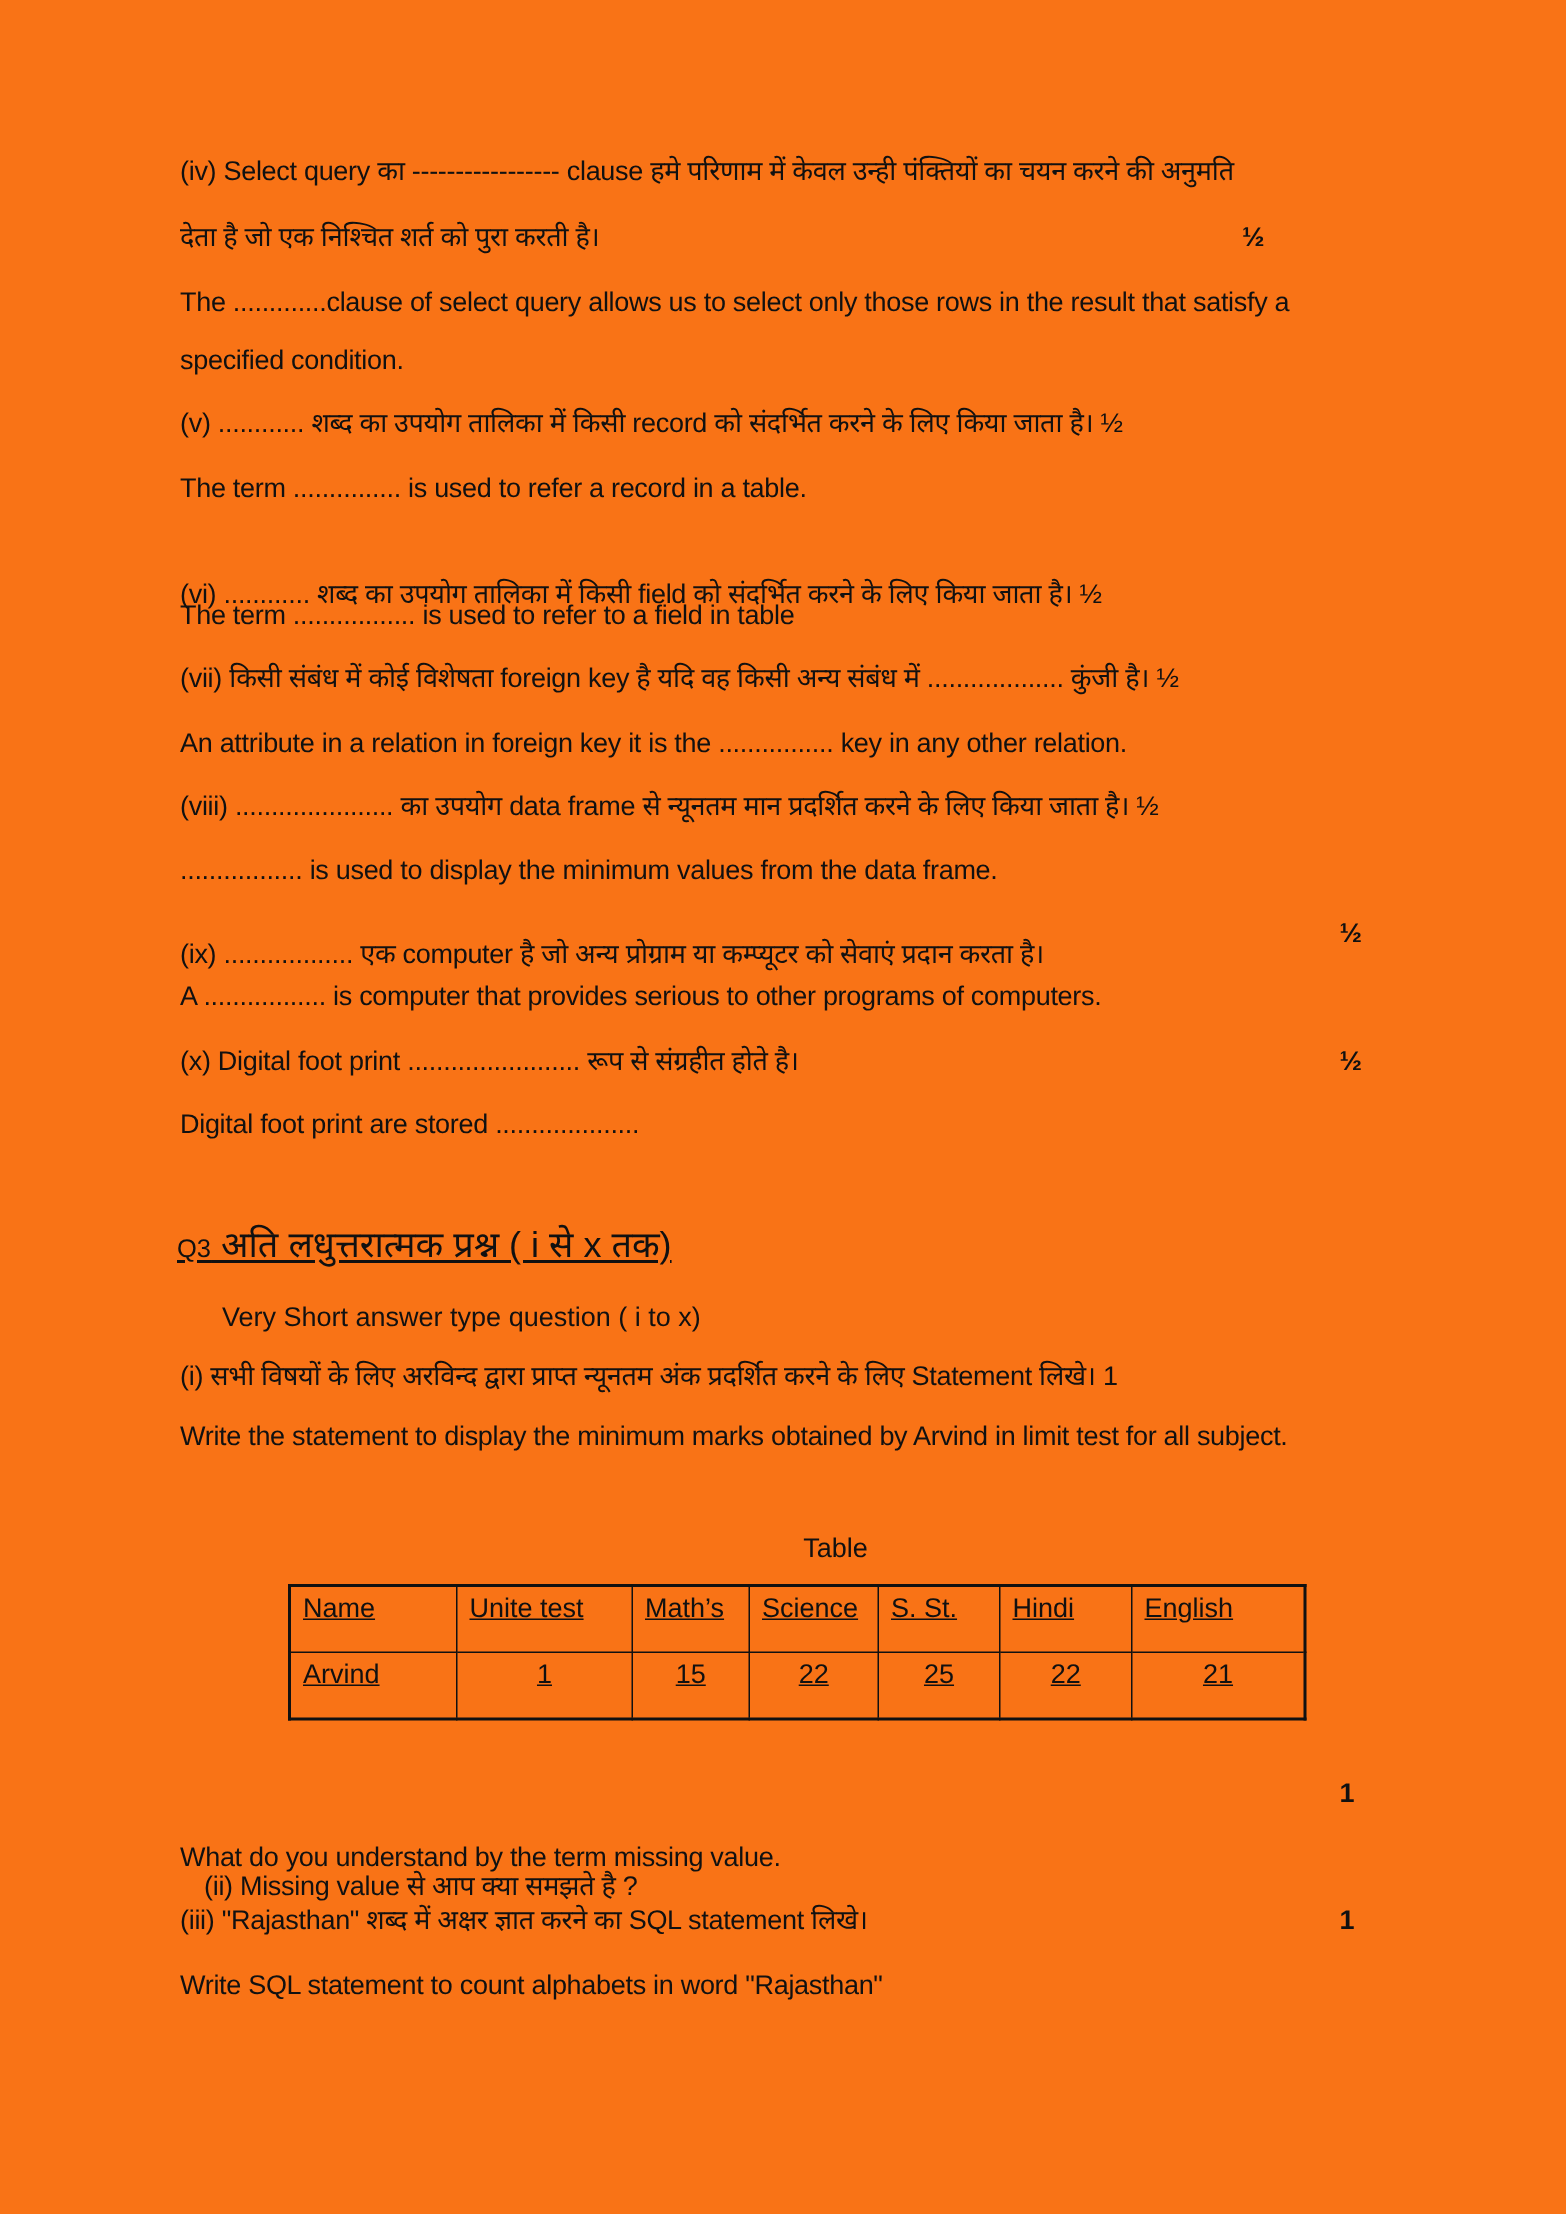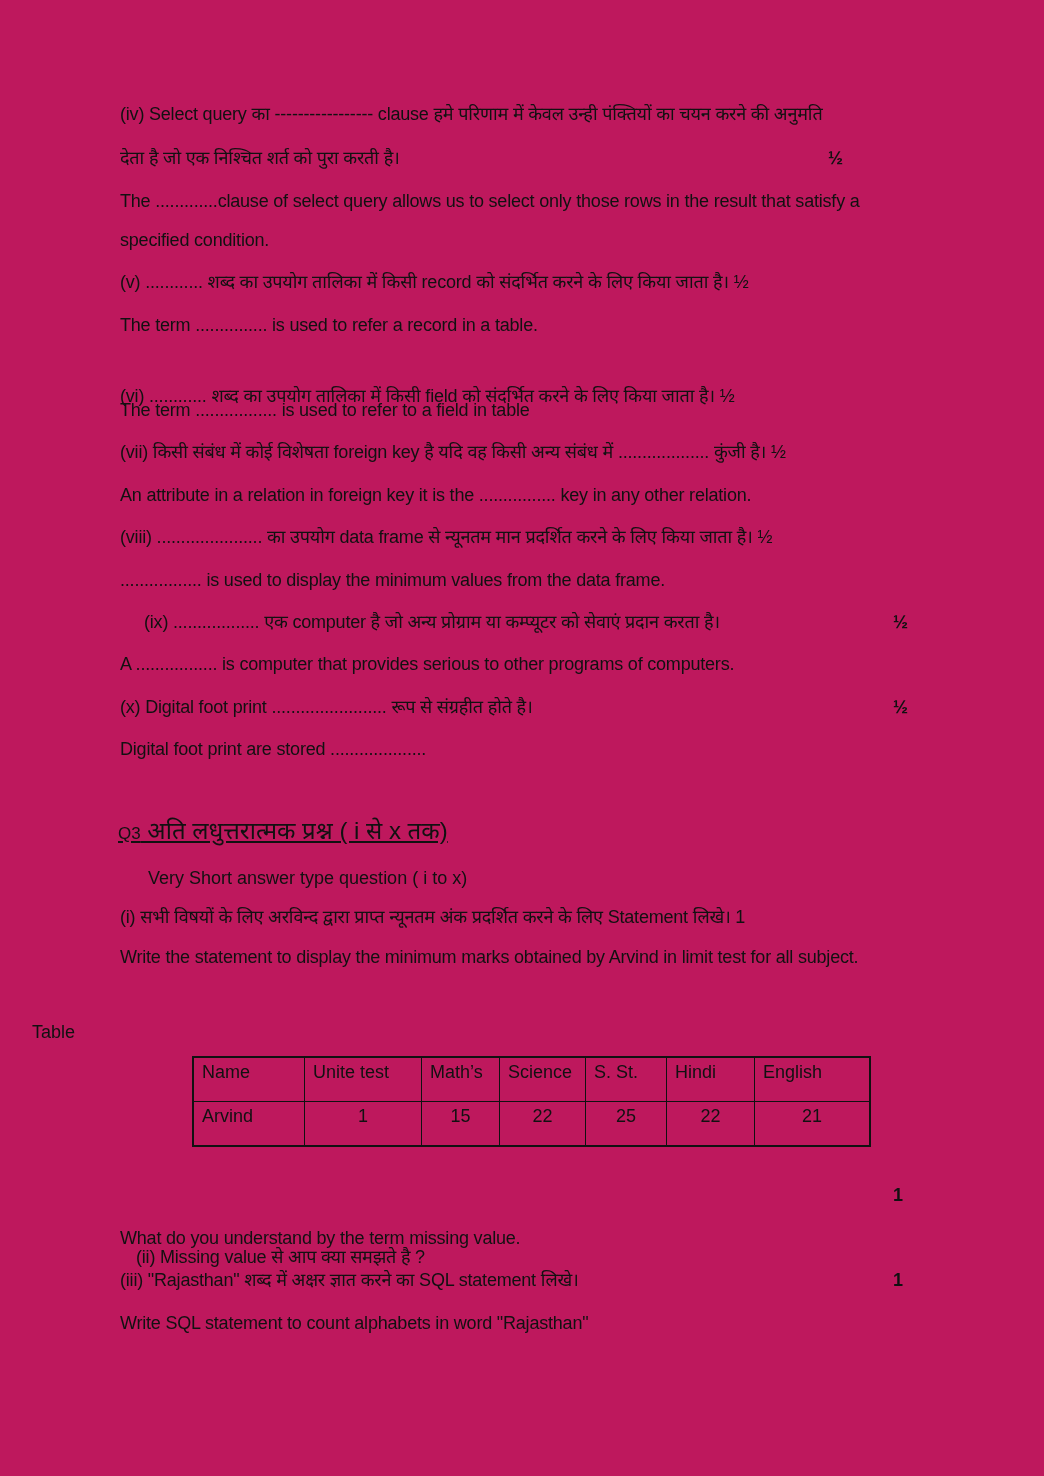--- a/index.html
+++ b/index.html
@@ -13,21 +13,21 @@
       position: relative;
       overflow: hidden;
       font-family: "Liberation Sans", "DejaVu Sans", sans-serif;
       color: #111111;
     }
     .page {
       position: absolute;
       left: 0; top: 0;
       width: 1044px;
       height: 1476px;
-      background: #be185d;
+      background: #f97316;
     }
     .line {
       position: absolute;
       left: 120px;
       font-size: 18px;
       line-height: 24px;
       white-space: nowrap;
       letter-spacing: -0.2px;
     }
     .mark {
@@ -53,40 +53,41 @@
       top: 866px;
       font-size: 18px;
       line-height: 24px;
       white-space: nowrap;
     }
     .table-caption {
       position: absolute;
       left: 0;
       width: 1044px;
       top: 1020px;
-      padding-left: 32px;
+      padding-left: 70px;
       box-sizing: border-box;
-      text-align: left;
+      text-align: center;
       font-size: 18px;
       line-height: 24px;
     }
     table.marks {
       position: absolute;
       left: 192px;
       top: 1056px;
       border-collapse: collapse;
       font-size: 18px;
       border: 2px solid #111;
     }
     table.marks td {
       border: 1.5px solid #111;
       padding: 0 8px;
       height: 39px;
       vertical-align: middle;
       white-space: nowrap;
+      text-decoration: underline;
     }
     table.marks tr.header td { vertical-align: top; padding-top: 4px; }
     table.marks tr.body td { vertical-align: top; padding-top: 4px; }
     table.marks td.num { text-align: center; }
   </style>
 </head>
 <body>
 
 <div class="page">
 
@@ -101,21 +102,21 @@
 
   <div class="line" style="top:340px;margin-top:44px;">(vi) ............ शब्द का उपयोग तालिका में किसी field को संदर्भित करने के लिए किया जाता है। ½</div>
   <div class="line" style="top:398px;">The term ................. is used to refer to a field in table</div>
 
   <div class="line" style="top:440px;">(vii) किसी संबंध में कोई विशेषता foreign key है यदि वह किसी अन्य संबंध में ................... कुंजी है।  ½</div>
   <div class="line" style="top:483px;">An attribute in a relation in foreign key it is the ................ key in any other relation.</div>
 
   <div class="line" style="top:525px;">(viii) ...................... का उपयोग data frame से न्यूनतम मान प्रदर्शित करने के लिए किया जाता है। ½</div>
   <div class="line" style="top:568px;">................. is used to display the minimum values from the data frame.</div>
 
-  <div class="line" style="top:610px;margin-left:24px;">(ix) .................. एक computer है जो अन्य प्रोग्राम या कम्प्यूटर को सेवाएं प्रदान करता है।</div>
+  <div class="line" style="top:624px;">(ix) .................. एक computer है जो अन्य प्रोग्राम या कम्प्यूटर को सेवाएं प्रदान करता है।</div>
   <div class="mark" style="left:893px; top:610px;">½</div>
   <div class="line" style="top:652px;">A ................. is computer that provides serious to other programs of computers.</div>
 
   <div class="line" style="top:695px;">(x) Digital foot print ........................ रूप से संग्रहीत होते है।</div>
   <div class="mark" style="left:893px; top:695px;">½</div>
   <div class="line" style="top:737px;">Digital foot print are stored ....................</div>
 
   <div class="heading">
     <span class="qno">Q3</span><span> अति लधुत्तरात्मक प्रश्न ( i से x तक)</span>
   </div>

